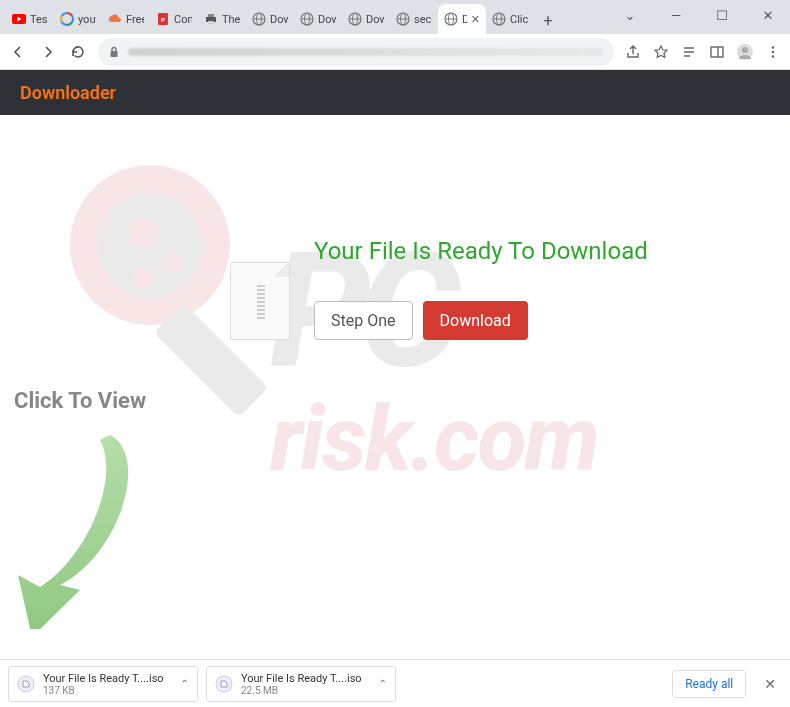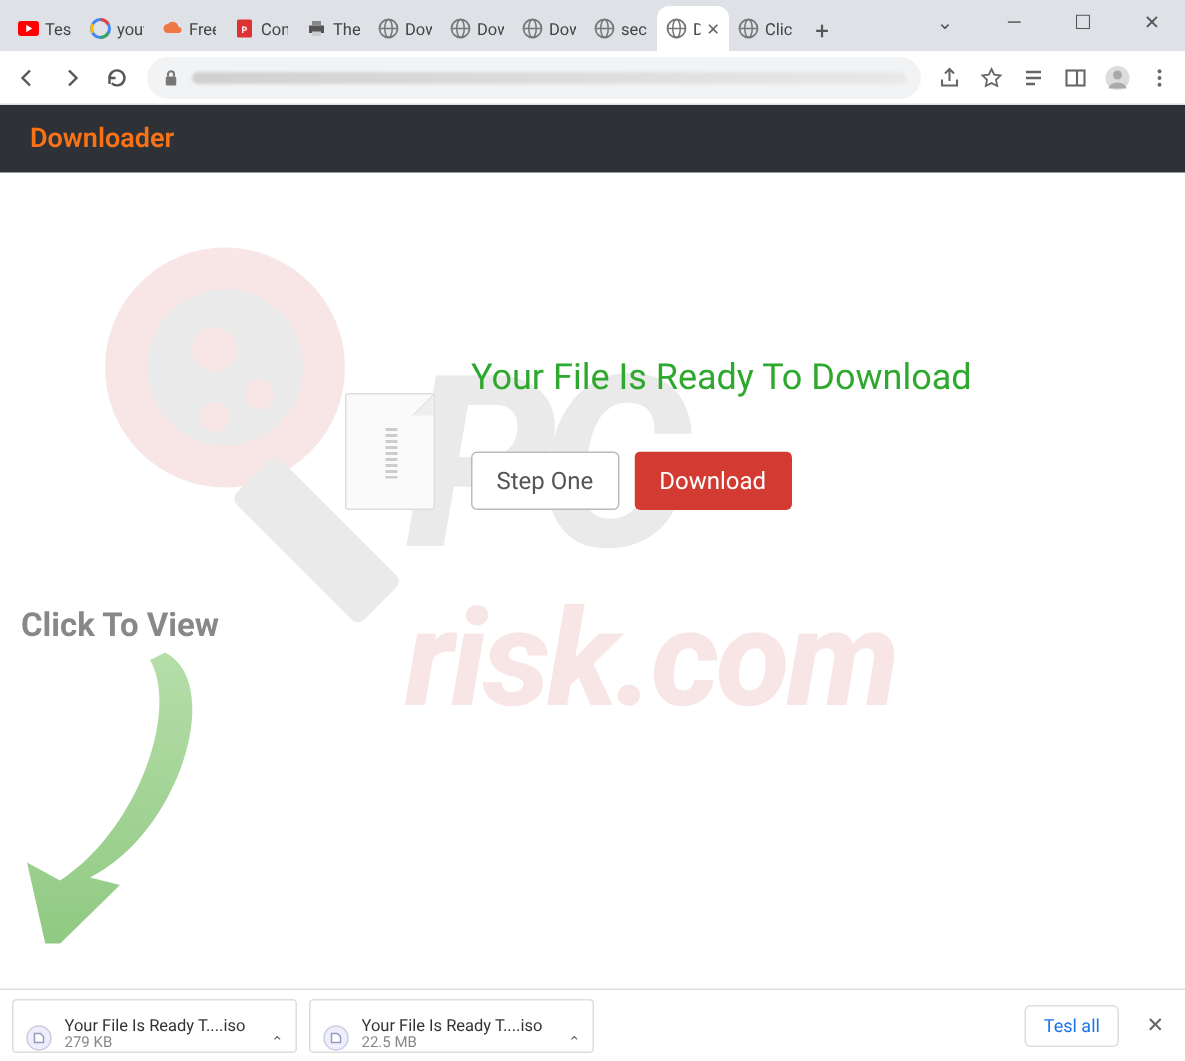--- a/index.html
+++ b/index.html
@@ -47,26 +47,26 @@
 .file-icon::before { content: ""; position: absolute; top: 0; right: 0; width: 14px; height: 14px; background: linear-gradient(135deg, transparent 48%, #ddd 50%, #eee 52%); }
 .file-icon::after { content: ""; position: absolute; left: 26px; top: 22px; width: 8px; height: 34px; background: repeating-linear-gradient(0deg, #ccc 0 2px, transparent 2px 4px); }
 .file-text { flex: 1; }
 .file-title { color: #2ea82e; font-size: 24px; line-height: 1.35; margin-bottom: 34px; }
 .buttons { display: flex; gap: 10px; }
 .btn { padding: 9px 16px; font-size: 16px; border-radius: 4px; cursor: pointer; border: 1px solid transparent; }
 .btn-primary { background: #d33b32; color: #fff; }
 .btn-secondary { background: #fff; color: #555; border-color: #bbb; }
 
 
-.ctv-label { position: absolute; left: 14px; top: 290px; font-size: 22px; font-weight: 700; color: #888; }
+.ctv-label { position: absolute; left: 14px; top: 273px; font-size: 22px; font-weight: 700; color: #888; }
 .ctv-arrow { position: absolute; left: -10px; top: 300px; width: 180px; height: 240px; pointer-events: none; }
 
 
 .download-shelf { position: absolute; bottom: 0; left: 0; right: 0; height: 48px; background: #fff; border-top: 1px solid #ddd; display: flex; align-items: center; padding: 0 8px; gap: 8px; }
-.dl-card { height: 36px; width: 190px; border: 1px solid #ddd; border-radius: 3px; display: flex; align-items: flex-end; padding: 0 8px; gap: 8px; cursor: pointer; }
+.dl-card { height: 36px; width: 190px; border: 1px solid #ddd; border-radius: 3px; display: flex; align-items: center; padding: 0 8px; gap: 8px; cursor: pointer; }
 .dl-icon { width: 18px; height: 18px; display: flex; align-items: center; justify-content: center; }
 .dl-info { flex: 1; overflow: hidden; }
 .dl-name { font-size: 11px; color: #333; white-space: nowrap; overflow: hidden; text-overflow: ellipsis; }
 .dl-size { font-size: 10px; color: #888; }
 .dl-chevron { font-size: 10px; color: #666; }
 .shelf-right { margin-left: auto; display: flex; align-items: center; gap: 12px; }
 .show-all { color: #1a73e8; font-size: 12px; cursor: pointer; border: 1px solid #ddd; padding: 6px 12px; border-radius: 4px; }
 .shelf-close { font-size: 14px; color: #666; cursor: pointer; padding: 4px 6px; }
 
 svg { display: block; }
@@ -302,34 +302,34 @@
 
   <div class="dl-card">
       <span class="dl-icon">
         <svg width="18" height="18" viewBox="0 0 18 18">
           <circle cx="9" cy="9" r="8" fill="#eef" stroke="#ccd"></circle>
           <path d="M6 6 h4 l2 2 v4 h-6 z" fill="#fff" stroke="#99b"></path>
         </svg>
       </span>
       <div class="dl-info">
         <div class="dl-name">Your File Is Ready T....iso</div>
-        <div class="dl-size">279 KB</div>
+        <div class="dl-size">137 KB</div>
       </div>
       <span class="dl-chevron">⌃</span>
     </div>
     <div class="dl-card">
       <span class="dl-icon">
         <svg width="18" height="18" viewBox="0 0 18 18">
           <circle cx="9" cy="9" r="8" fill="#eef" stroke="#ccd"></circle>
           <path d="M6 6 h4 l2 2 v4 h-6 z" fill="#fff" stroke="#99b"></path>
         </svg>
       </span>
       <div class="dl-info">
         <div class="dl-name">Your File Is Ready T....iso</div>
         <div class="dl-size">22.5 MB</div>
       </div>
       <span class="dl-chevron">⌃</span>
     </div>
     <div class="shelf-right">
-    <div class="show-all">Tesl all</div>
+    <div class="show-all">Ready all</div>
     <div class="shelf-close">✕</div>
   </div>
 </div>
 
 </body></html>

